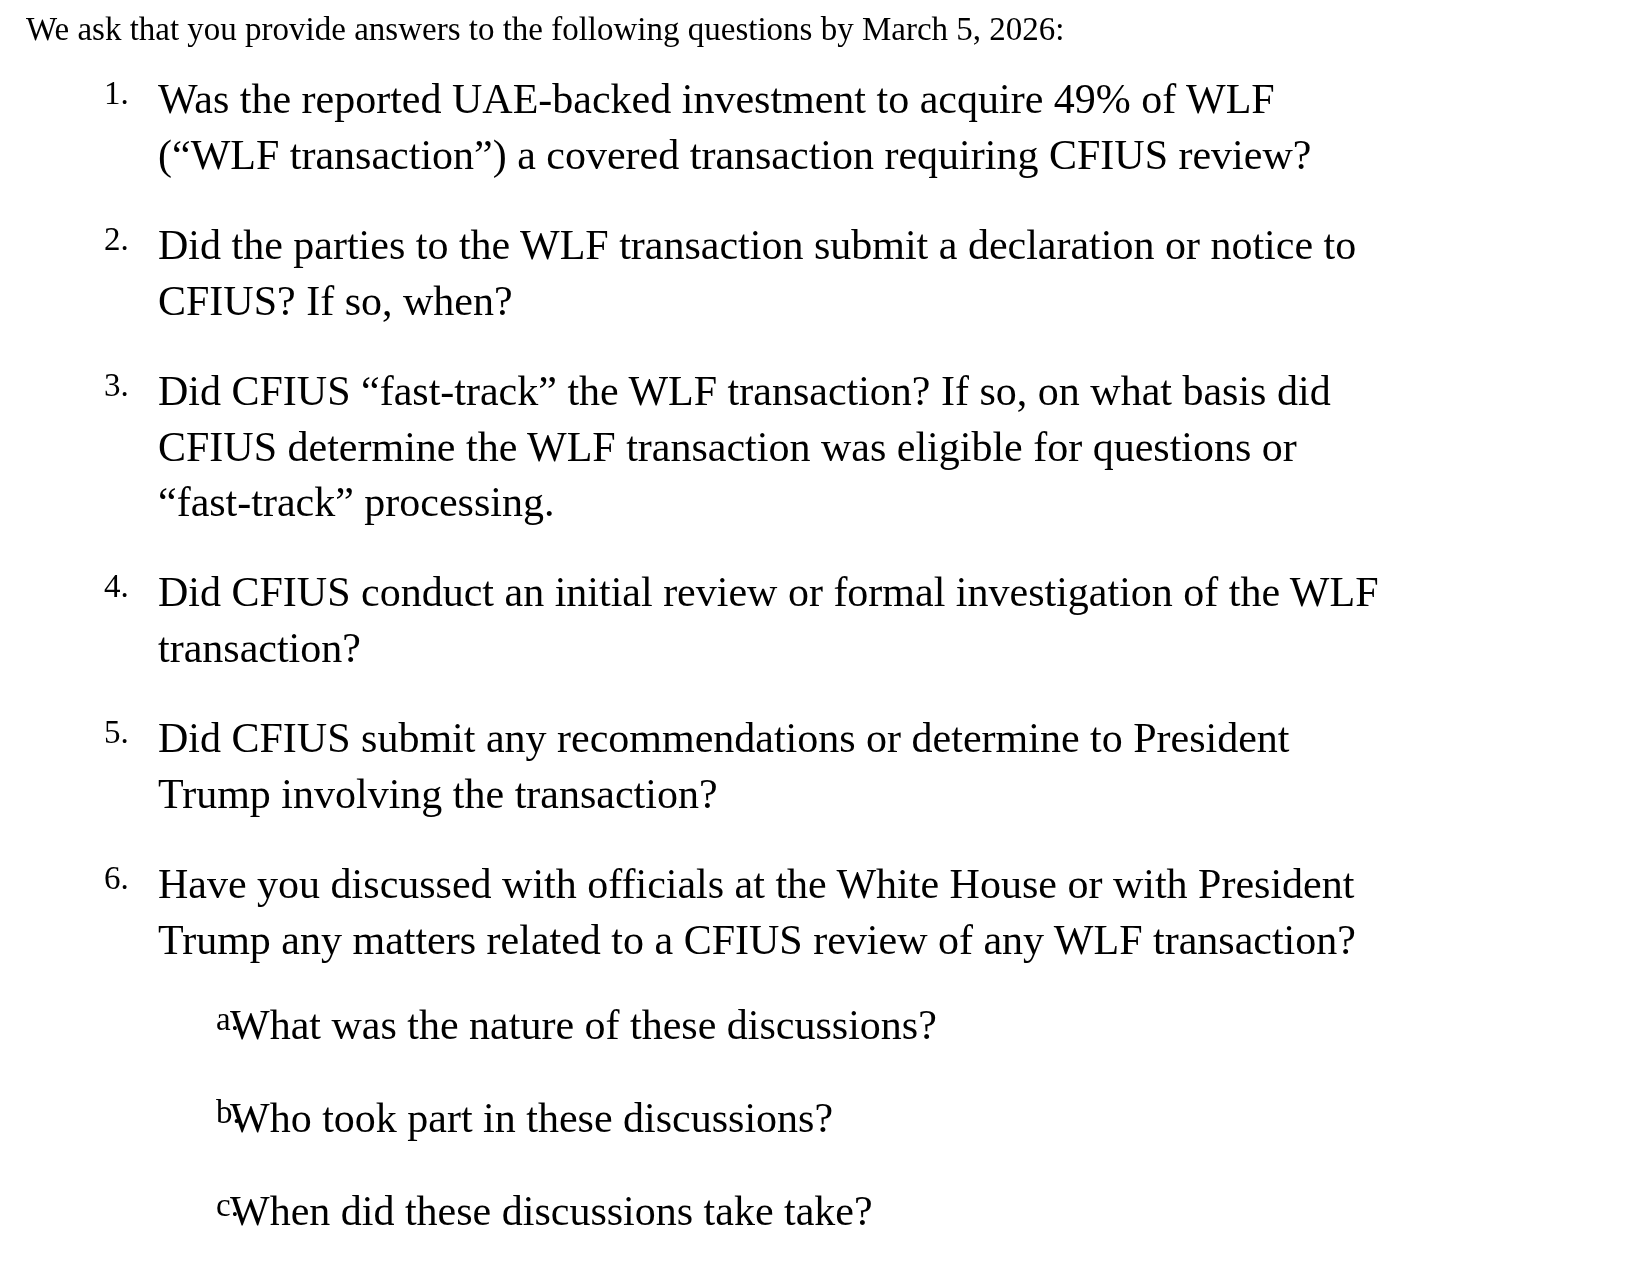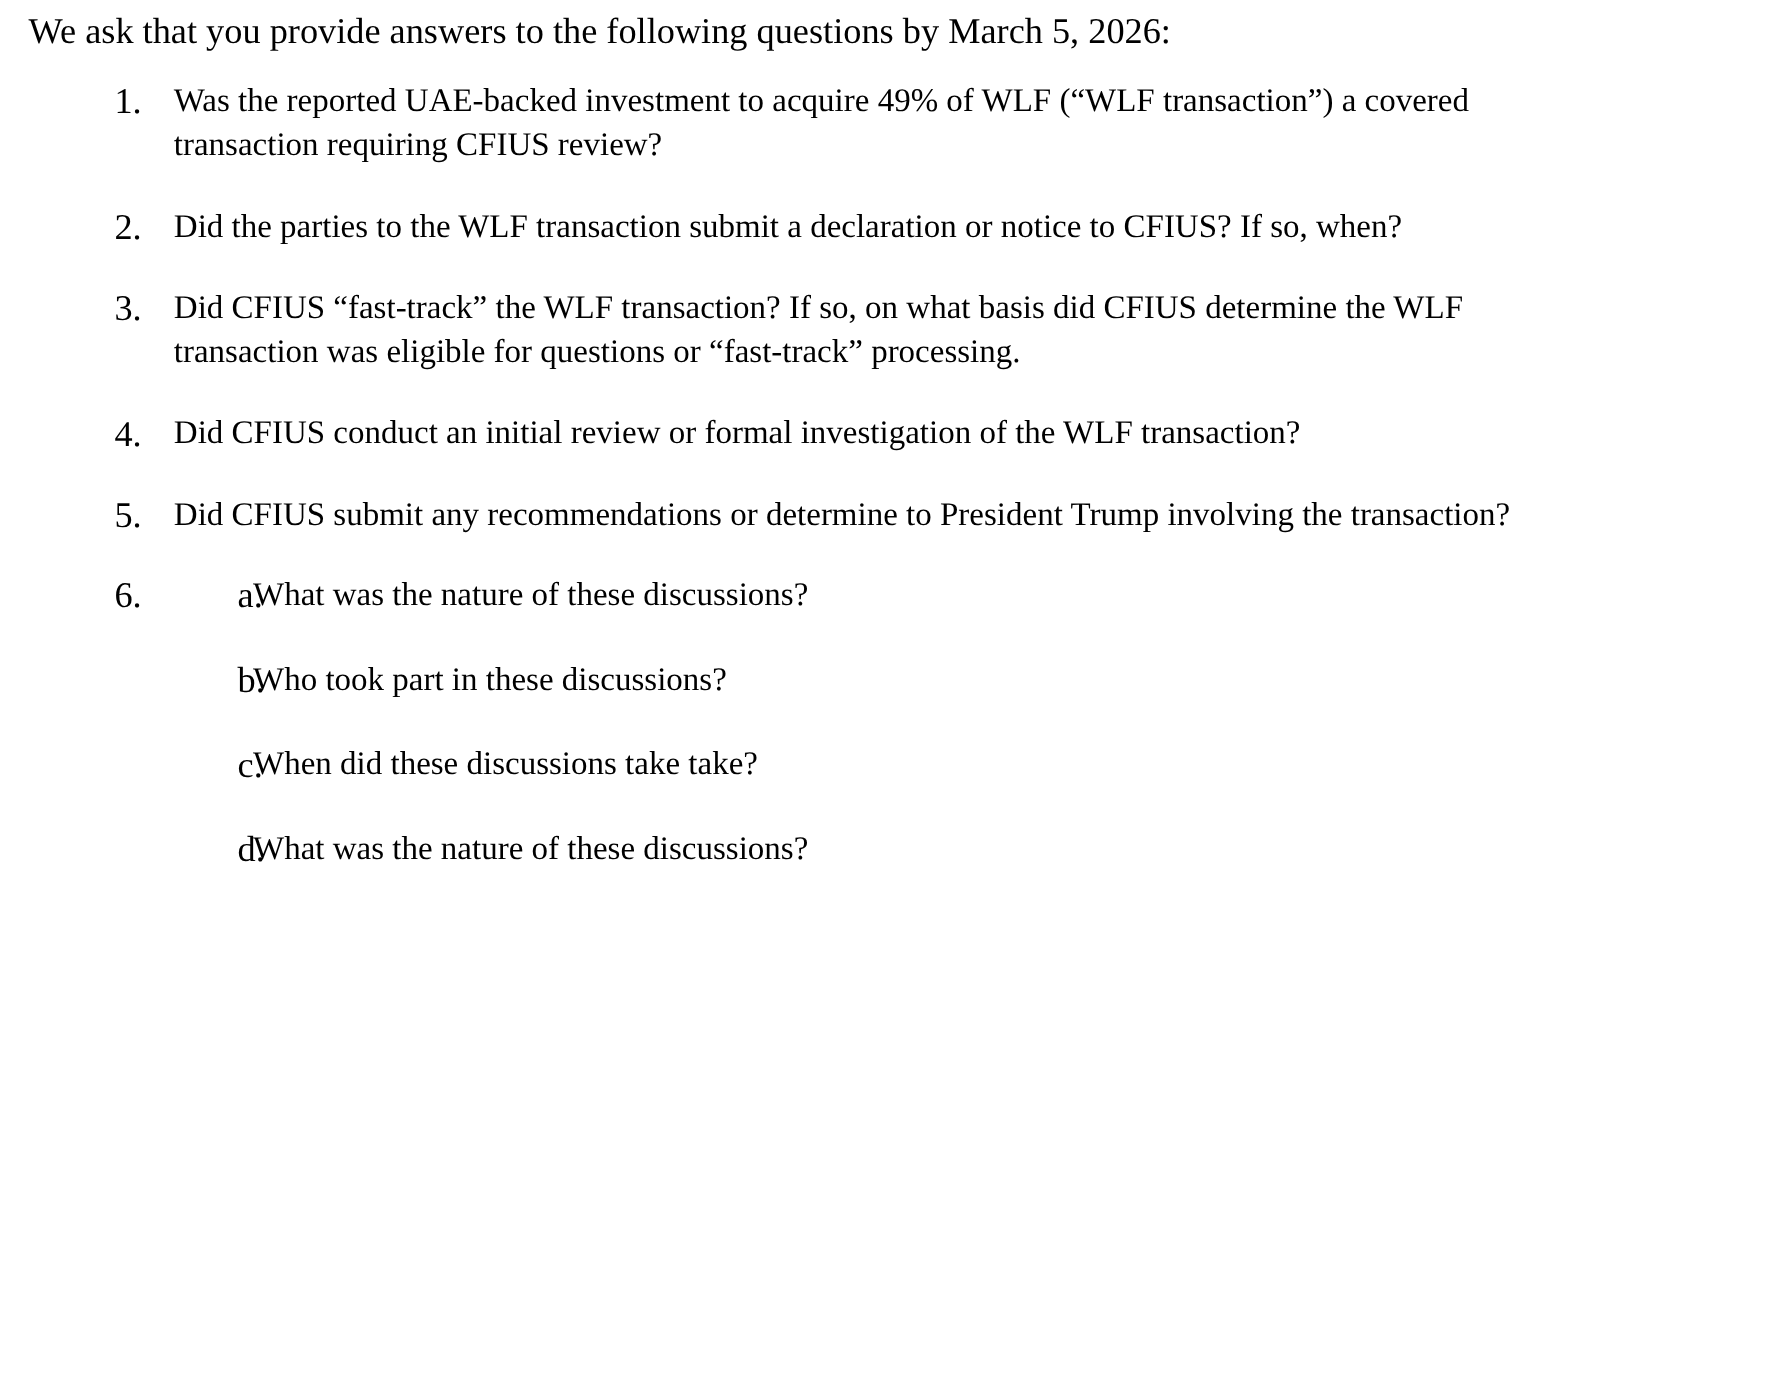--- a/index.html
+++ b/index.html
@@ -43,21 +43,21 @@
   ol.numbered > li .marker {
     position: absolute;
     left: 78px;
     top: 0;
     width: 44px;
     text-align: left;
     font-size: 33px;
   }
   ol.numbered > li .text {
     display: block;
-    font-size: 30px;
+    font-size: 42px;
     line-height: 1.33;
   }
   ol.lettered {
     list-style: none;
     margin: 30px 0 0 0;
     padding: 0;
   }
   ol.lettered > li {
     position: relative;
     padding-left: 72px;
@@ -106,20 +106,21 @@
       <span class="text">Did CFIUS conduct an initial review or formal investigation of the WLF transaction?</span>
     </li>
 
     <li>
       <span class="marker">5.</span>
       <span class="text">Did CFIUS submit any recommendations or determine to President Trump involving the transaction?</span>
     </li>
 
     <li>
       <span class="marker">6.</span>
+      <span class="text">Have you discussed with officials at the White House or with President Trump any matters related to a CFIUS review of any WLF transaction?</span>
 
       <ol class="lettered">
         <li>
           <span class="marker">a.</span>
           <span class="text">What was the nature of these discussions?</span>
         </li>
         <li>
           <span class="marker">b.</span>
           <span class="text">Who took part in these discussions?</span>
         </li>

